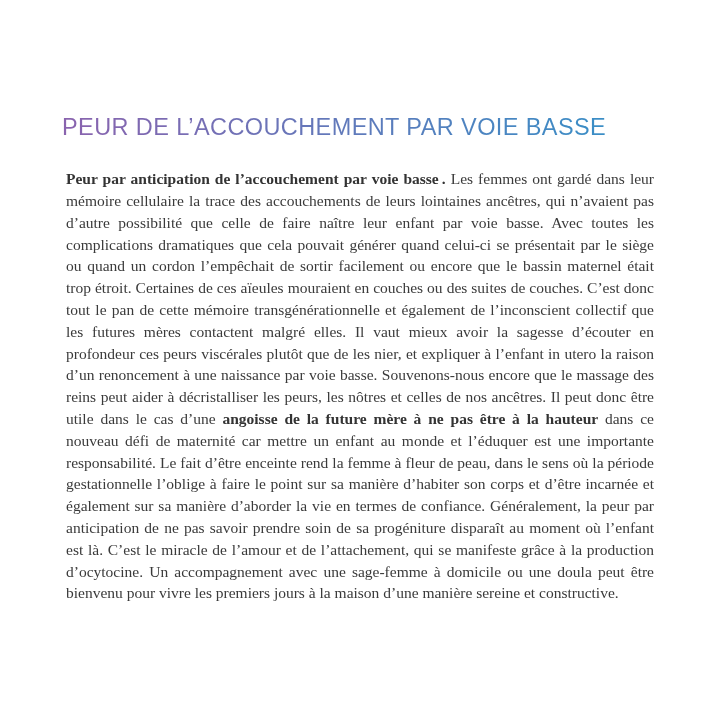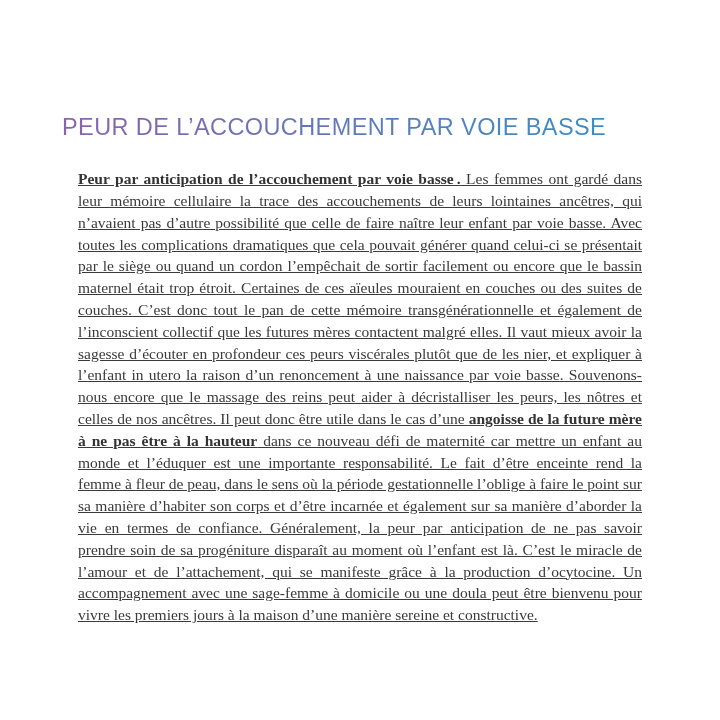--- a/index.html
+++ b/index.html
@@ -29,29 +29,28 @@
   }
   @supports ((-webkit-background-clip: text) or (background-clip: text)) {
     .title {
       -webkit-background-clip: text;
       background-clip: text;
       color: transparent;
       -webkit-text-fill-color: transparent;
     }
   }
   .body-text {
-    margin: 16px;
+    margin: 4px;
     font-family: "Liberation Serif", serif;
     font-size: 15.5px;
     line-height: 21.8px;
     color: #3a3a3a;
     text-align: justify;
     -webkit-hyphens: auto;
     hyphens: auto;
-    text-decoration: underline;
   }
   .body-text strong { font-weight: 700; color: #333333; }
 </style>
 </head>
 <body>
 
 <main class="page">
   <h1 class="title" style="--grad-start: #8a63ae; --grad-end: #3a8ec6;">PEUR DE L’ACCOUCHEMENT PAR VOIE BASSE</h1>
   <p class="body-text" lang="fr"><strong>Peur par anticipation de l’accouchement par voie basse .</strong><span> Les femmes ont gardé dans leur mémoire cellulaire la trace des accouchements de leurs lointaines ancêtres, qui n’avaient pas d’autre possibilité que celle de faire naître leur enfant par voie basse. Avec toutes les complications dramatiques que cela pouvait générer quand celui-ci se présentait par le siège ou quand un cordon l’empêchait de sortir facilement ou encore que le bassin maternel était trop étroit. Certaines de ces aïeules mouraient en couches ou des suites de couches. C’est donc tout le pan de cette mémoire transgénérationnelle et également de l’inconscient collectif que les futures mères contactent malgré elles. Il vaut mieux avoir la sagesse d’écouter en profondeur ces peurs viscérales plutôt que de les nier, et expliquer à l’enfant in utero la raison d’un renoncement à une naissance par voie basse. Souvenons-nous encore que le massage des reins peut aider à décristalliser les peurs, les nôtres et celles de nos ancêtres. Il peut donc être utile dans le cas d’une </span><strong>angoisse de la future mère à ne pas être à la hauteur</strong><span> dans ce nouveau défi de maternité car mettre un enfant au monde et l’éduquer est une importante responsabilité. Le fait d’être enceinte rend la femme à fleur de peau, dans le sens où la période gestationnelle l’oblige à faire le point sur sa manière d’habiter son corps et d’être incarnée et également sur sa manière d’aborder la vie en termes de confiance. Généralement, la peur par anticipation de ne pas savoir prendre soin de sa progéniture disparaît au moment où l’enfant est là. C’est le miracle de l’amour et de l’attachement, qui se manifeste grâce à la production d’ocytocine. Un accompagnement avec une sage-femme à domicile ou une doula peut être bienvenu pour vivre les premiers jours à la maison d’une manière sereine et constructive.</span></p>
 </main>

